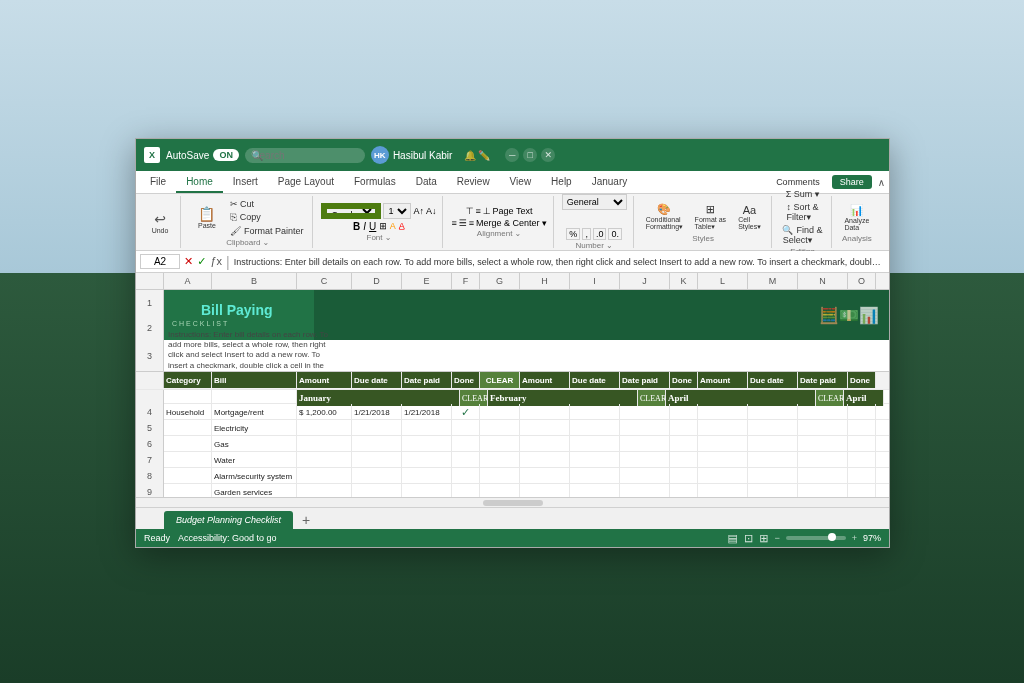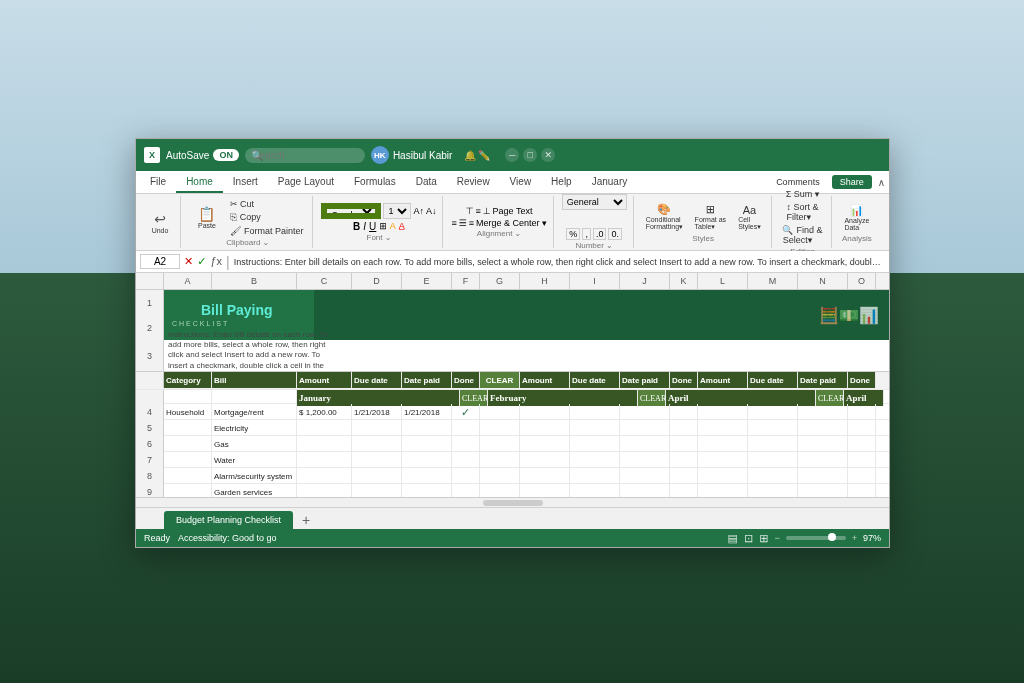--- a/index.html
+++ b/index.html
@@ -355,20 +355,21 @@
     .sheet-tab {
       padding: 2px 12px;
       font-size: 9px;
       background: #217346;
       color: #fff;
       border-radius: 3px 3px 0 0;
       cursor: pointer;
       height: 18px;
       display: flex;
       align-items: center;
+      font-style: italic;
     }
     .add-sheet-btn {
       width: 18px;
       height: 18px;
       display: flex;
       align-items: center;
       justify-content: center;
       font-size: 14px;
       color: #666;
       cursor: pointer;

